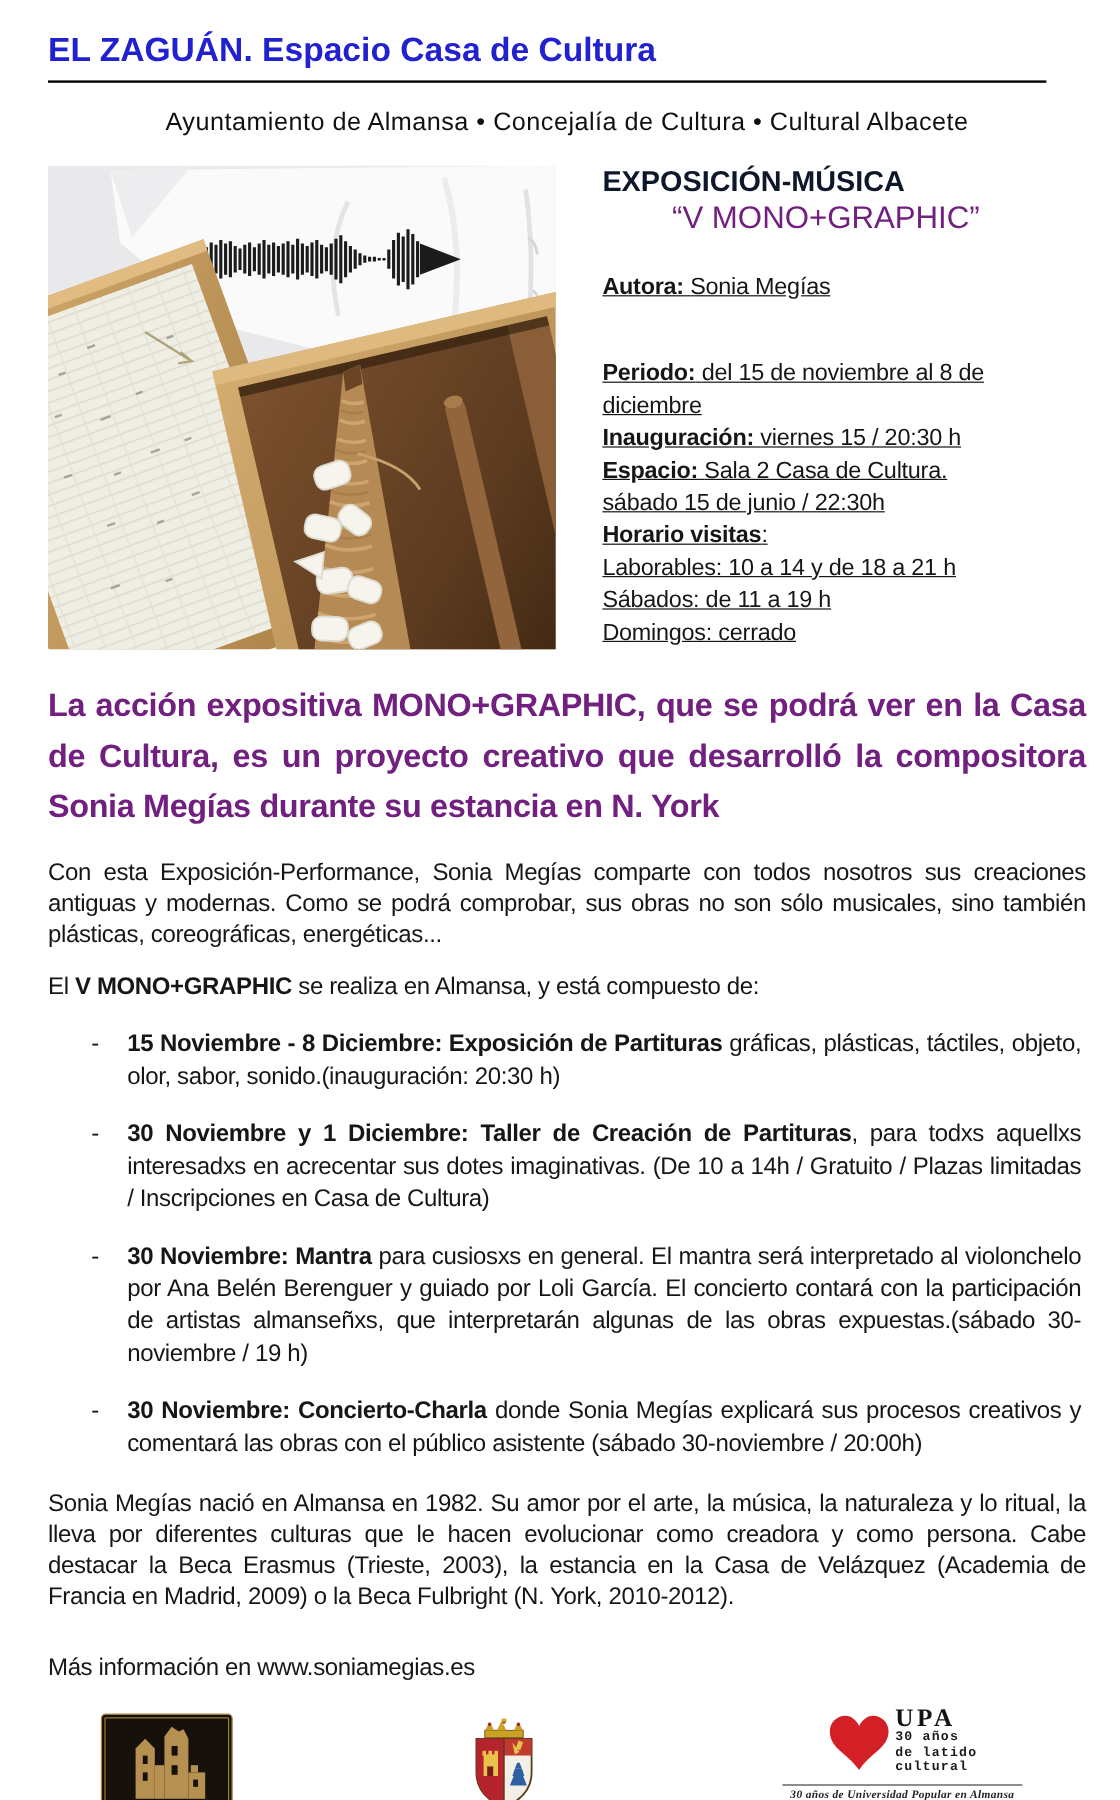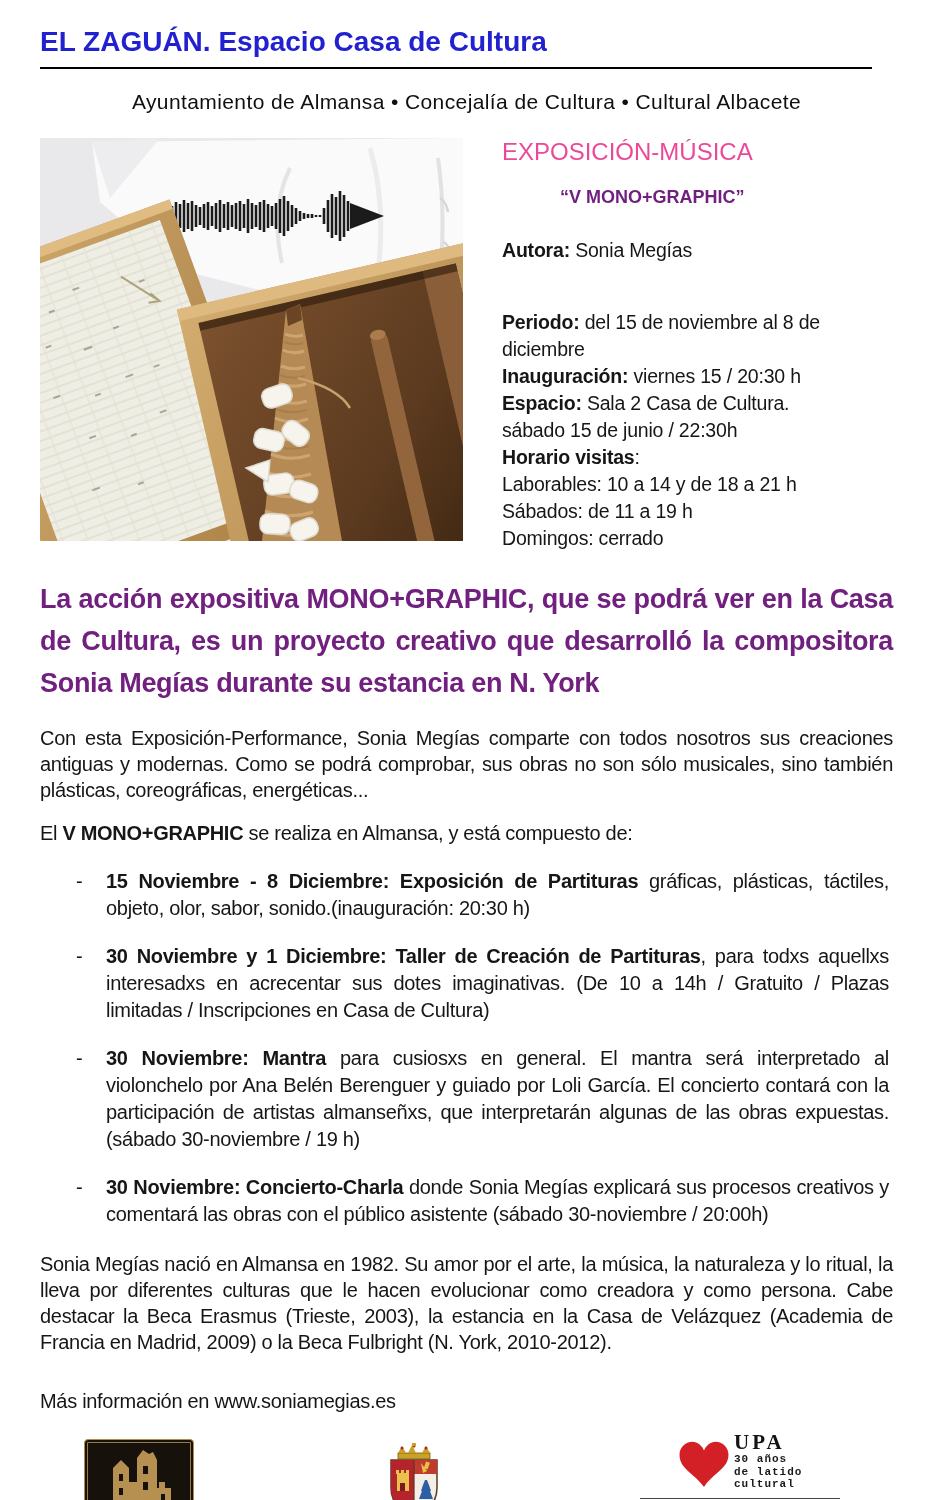--- a/index.html
+++ b/index.html
@@ -2,36 +2,36 @@
 <html><head>
 <meta charset="utf-8">
 <style>
   * { margin:0; padding:0; box-sizing:border-box; }
   html,body { background:#ffffff; }
   body {
     width:933px; height:1500px; overflow:hidden;
     font-family:"Liberation Sans", sans-serif;
     color:#161616;
   }
-  .page { width:933px; height:1500px; position:relative; padding:26px 40px 0 40px; }
+  .page { width:933px; height:1500px; position:relative; padding:26px 28px 0 40px; }
 
   
   .main-title { color:#2121d0; font-size:28px; font-weight:bold; letter-spacing:0; }
   .title-rule { border:none; border-top:2px solid #000; margin-top:9px; width:832px; }
   .subtitle { text-align:center; font-size:21px; letter-spacing:.4px; margin-top:21px; color:#101010; }
 
   
   .cols { display:flex; margin-top:24px; }
   .photo-wrap { width:423px; height:403px; flex:0 0 423px; }
   .right-col { margin-left:39px; width:413px; letter-spacing:-.2px; }
-  .cat-title { color:#ec4899; font-size:24px; font-weight:normal; letter-spacing:0; }
-  .expo-title { color:#71207f; font-size:18px; font-weight:bold; margin-top:21px; padding-left:58px; letter-spacing:0; }
+  .cat-title { color:#0f172a; font-size:24px; font-weight:bold; letter-spacing:0; }
+  .expo-title { color:#71207f; font-size:26px; font-weight:normal; padding-left:58px; letter-spacing:0; }
   .author-line { margin-top:29px; font-size:19.5px; }
   .info-block { margin-top:45px; font-size:19.5px; }
-  .info-block p, .author-line { line-height:27px; }
+  .info-block p, .author-line { line-height:27px;text-decoration:underline; }
   .b { font-weight:bold; }
 
   
   .lead {
     margin-top:26px; color:#71207f; font-weight:bold;
     font-size:27px; line-height:42px; letter-spacing:-.3px;
     text-align:justify;
   }
 
   .body-par { margin-top:21px; font-size:20px; line-height:26px; letter-spacing:-.3px; text-align:justify; }

